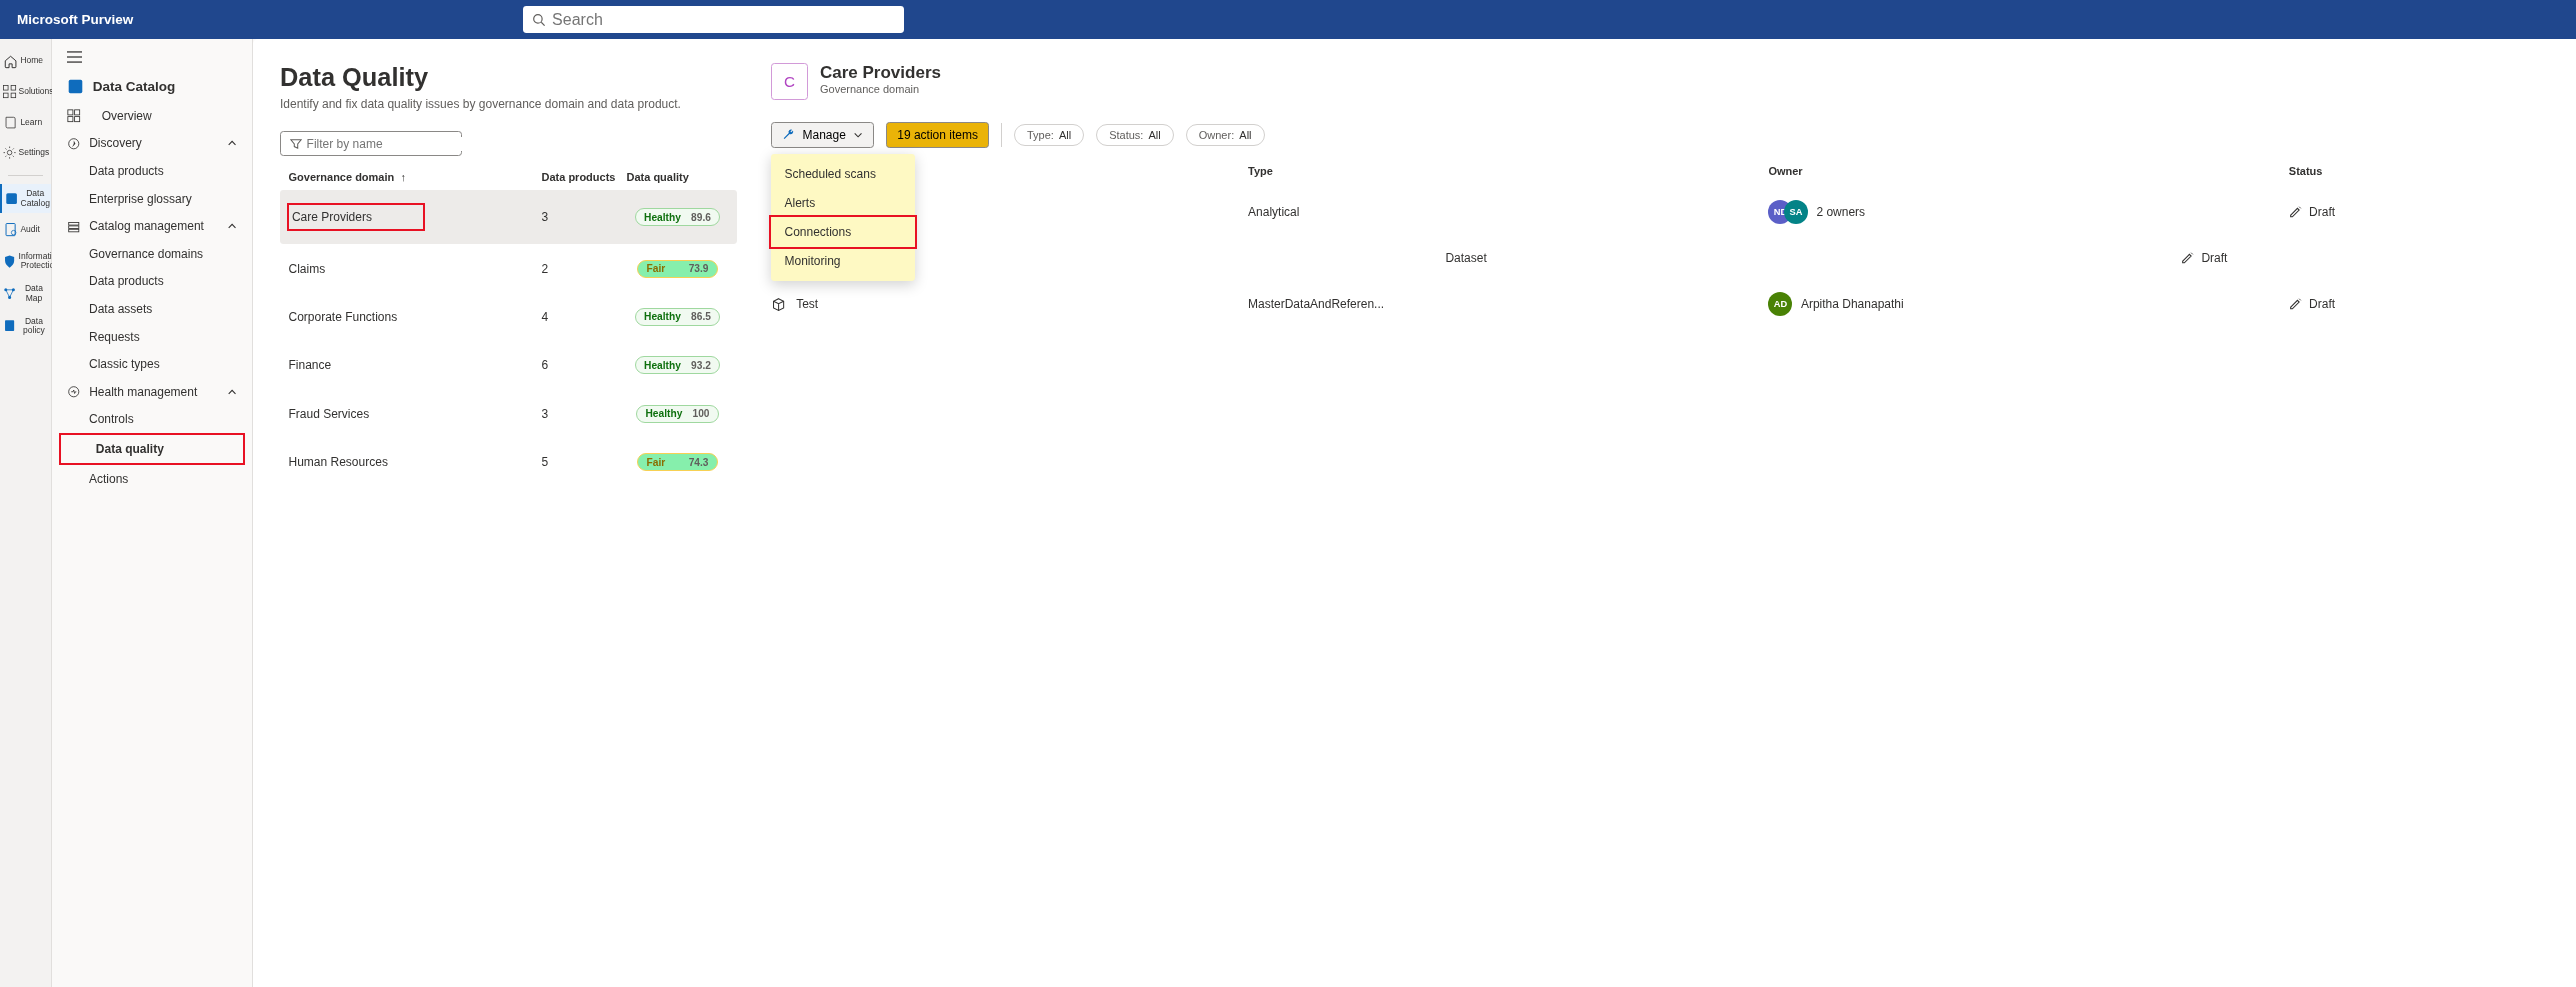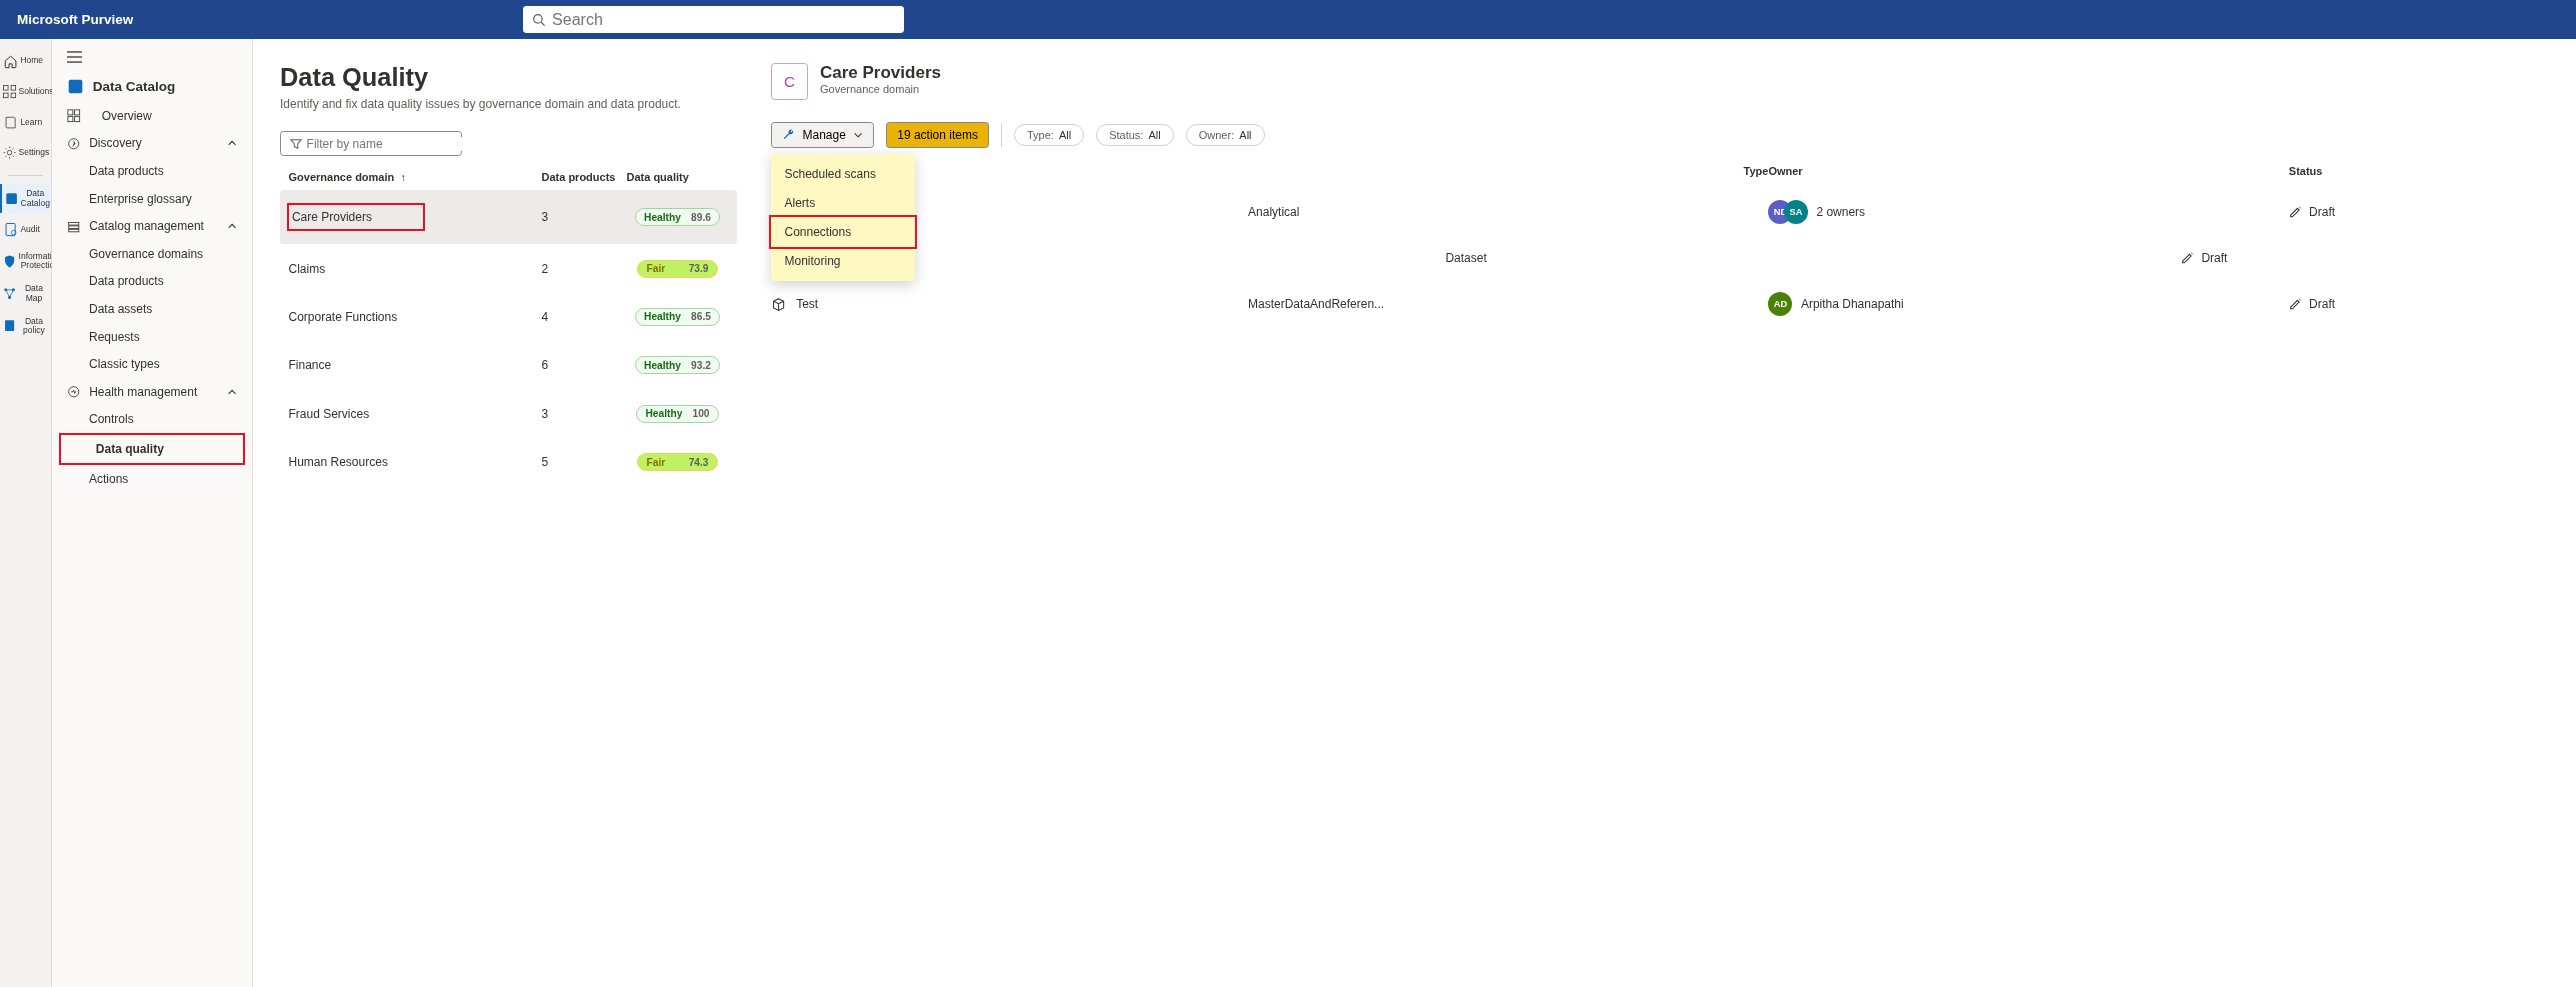--- a/index.html
+++ b/index.html
@@ -46,21 +46,21 @@
   .gov-head .c1{ flex:1;} .gov-head .c2{ width:85px; text-align:left;} .gov-head .c3{ width:102px; text-align:left;}
   .gov-row { display:flex; align-items:center; padding:15.2px 8.5px; border-radius:3.4px; cursor:pointer;}
   .gov-row.selected { background:#edebe9; }
   .gov-row .c1{ flex:1;} .gov-row .c2{ width:85px;} .gov-row .c3{ width:102px; display:flex; justify-content:center;font-weight:bold;}
   .c1-inner { display:inline-block; padding:1.7px 5.1px;}
   .red-outline { outline:2.1px solid #e81123; }
 
   .pill { display:inline-flex; align-items:center; gap:10.2px; border-radius:12px; padding:2.5px 8.5px 2.5px 8.5px; font-size:10.2px; border:0.8px solid; min-width:81px; justify-content:space-between;}
   .pill-healthy { border-color:#9fd89f; background:#f1faf1; color:#0e700e;}
   .pill-healthy .score{ color:#605e5c;}
-  .pill-fair { border-color:#f7d154; background:#bef264; color:#8a6d00;}
+  .pill-fair { border-color:#f7d154; background:#86efac; color:#8a6d00;}
   .pill-fair .score{ color:#605e5c;}
 
   
   .domain-header { display:flex; gap:12px; align-items:flex-start; margin-bottom:22px;}
   .domain-badge { width:37px; height:37px; border:0.8px solid #d29ad8; border-radius:3.4px; display:flex; align-items:center; justify-content:center; color:#b146c2; font-size:15.2px;}
   .domain-title { font-size:17px; font-weight:600;}
   .domain-sub { font-size:11px; color:#605e5c;}
 
   .toolbar-row { display:flex; gap:12px; align-items:center; margin-bottom:8.5px; flex-wrap:wrap;}
   .btn { display:inline-flex; align-items:center; gap:6.8px; border:0.8px solid #8a8886; border-radius:3.4px; padding:5.1px 10.2px; background:#eab308; cursor:pointer; font-size:12px;}
@@ -70,21 +70,21 @@
   .chip .v{ font-weight:400;}
   .divider-v { width:0.8px; height:24px; background:#d2d0ce;}
 
   .dropdown { position:relative; }
   .menu { position:absolute; top:32px; left:0; background:#fef9c3; border-radius:3.4px; box-shadow:0 3.4px 13.5px rgba(0,0,0,.18); min-width:144px; padding:5.1px 0; z-index:5;}
   .menu-item { padding:7.6px 13.5px; cursor:pointer; font-size:12px;}
   .menu-item.red-box-tight{}
 
   .dp-table { width:100%; margin-top:6.8px;}
   .dp-head { display:flex; padding:8.5px 0; font-weight:600; font-size:11px; border-bottom:0.8px solid transparent;}
-  .dp-head .d1{ flex:1.1;} .dp-head .d2{ flex:1.2;text-align:right;} .dp-head .d3{ flex:1.2;} .dp-head .d4{ flex:.6;}
+  .dp-head .d1{ flex:1.1;} .dp-head .d2{ flex:1.2;} .dp-head .d3{ flex:1.2;} .dp-head .d4{ flex:.6;}
   .dp-row { display:flex; align-items:center; padding:13.5px 0;}
   .dp-row .d1{ flex:1.1; display:flex; align-items:center; gap:10px;}
   .dp-row .d2{ flex:1.2;}
   .dp-row .d3{ flex:1.2; display:flex; align-items:center; gap:8.5px;}
   .dp-row .d4{ flex:.6; display:flex; align-items:center; gap:6.8px;}
   .avatar { width:24px; height:24px; border-radius:50%; display:inline-flex; align-items:center; justify-content:center; color:#fff; font-size:9.3px; font-weight:600;}
   .avatar.nd{ background:#5b5fc7;} .avatar.sa{ background:#038387; margin-left:-8.5px;}
   .avatar.pm{ background:#ca5010;} .avatar.ad{ background:#498205;}
   svg { display:block;}
 </style>

